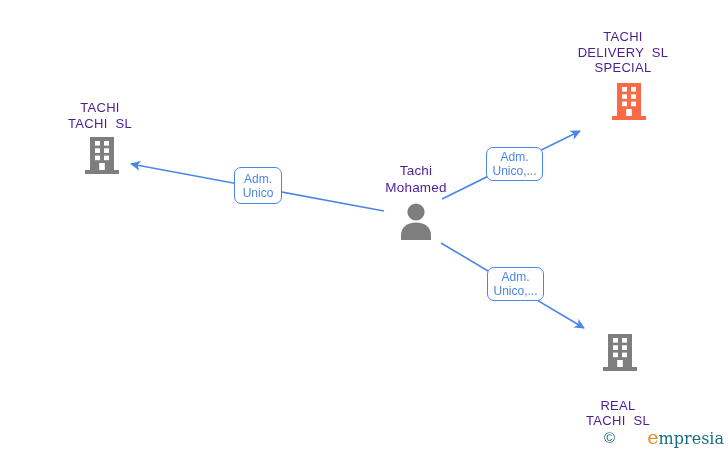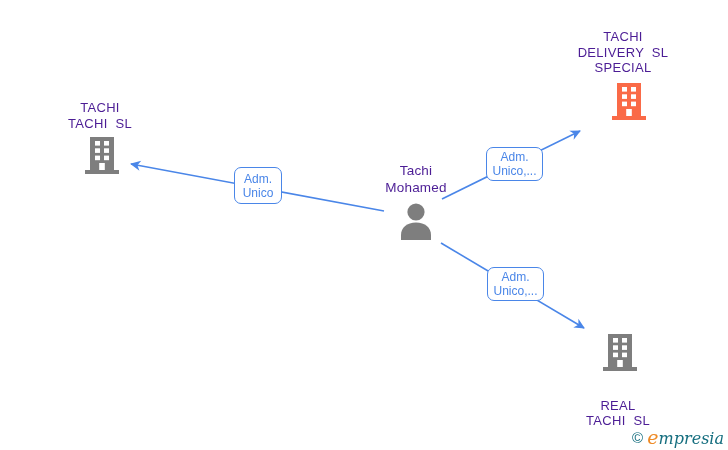--- a/index.html
+++ b/index.html
@@ -70,21 +70,21 @@
     font-size: 15px;
     white-space: nowrap;
   }
   .wm-copy {
     font-size: 15px;
     color: #156e7f;
     vertical-align: 1px;
   }
   .wm-brand {
     font-family: "DejaVu Serif", serif;
-    font-style: italic;
+    margin-left: 28px;
   }
   .wm-e {
     color: #ee8a26;
     font-size: 19px;
   }
   .wm-rest {
     color: #156e7f;
     font-size: 16px;
   }
 </style>

